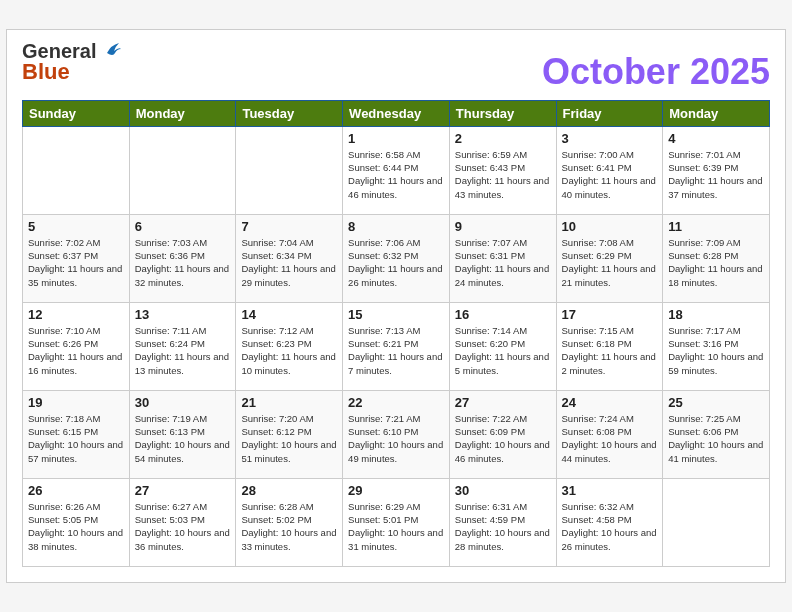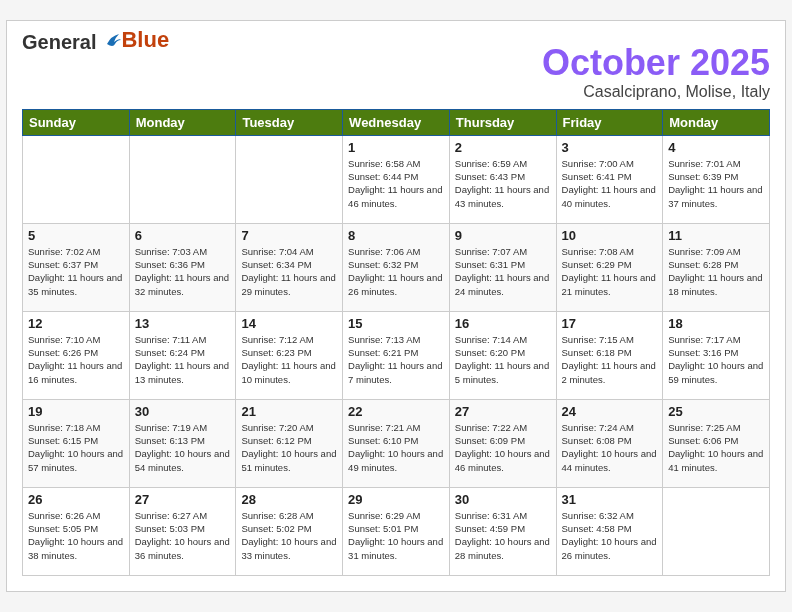--- a/index.html
+++ b/index.html
@@ -72,21 +72,21 @@
     .day-info {
       font-size: 9.5px;
       color: #333;
       line-height: 1.4;
     }
     .empty-cell {
       background: white !important;
     }
     .logo-wrapper {
       display: flex;
-      flex-direction: row;
+      flex-direction: column;
     }
     .logo-line1 {
       display: flex;
       align-items: center;
     }
     .logo-general {
       font-size: 20px;
       font-weight: bold;
       color: #333;
     }
@@ -106,21 +106,20 @@
       <div class="logo-line1">
         <span class="logo-general">General</span>
         <svg width="22" height="22" viewBox="0 0 22 22" style="margin-left:3px;margin-top:-4px;">
           <path d="M 8 14 Q 12 6 20 4 Q 16 8 15 12 Q 20 8 22 10 Q 18 10 16 14 Q 14 18 8 14 Z" fill="#1a6eb5"></path>
         </svg>
       </div>
       <div class="logo-line2">Blue</div>
     </div>
     <div class="title-area">
       <div class="month-title">October 2025</div>
-      <div class="subtitle">Casalciprano, Molise, Italy</div>
     </div>
   </div>
 
   <table class="calendar-table">
     <thead>
       <tr>
         <th>Sunday</th>
         <th>Monday</th>
         <th>Tuesday</th>
         <th>Wednesday</th>

